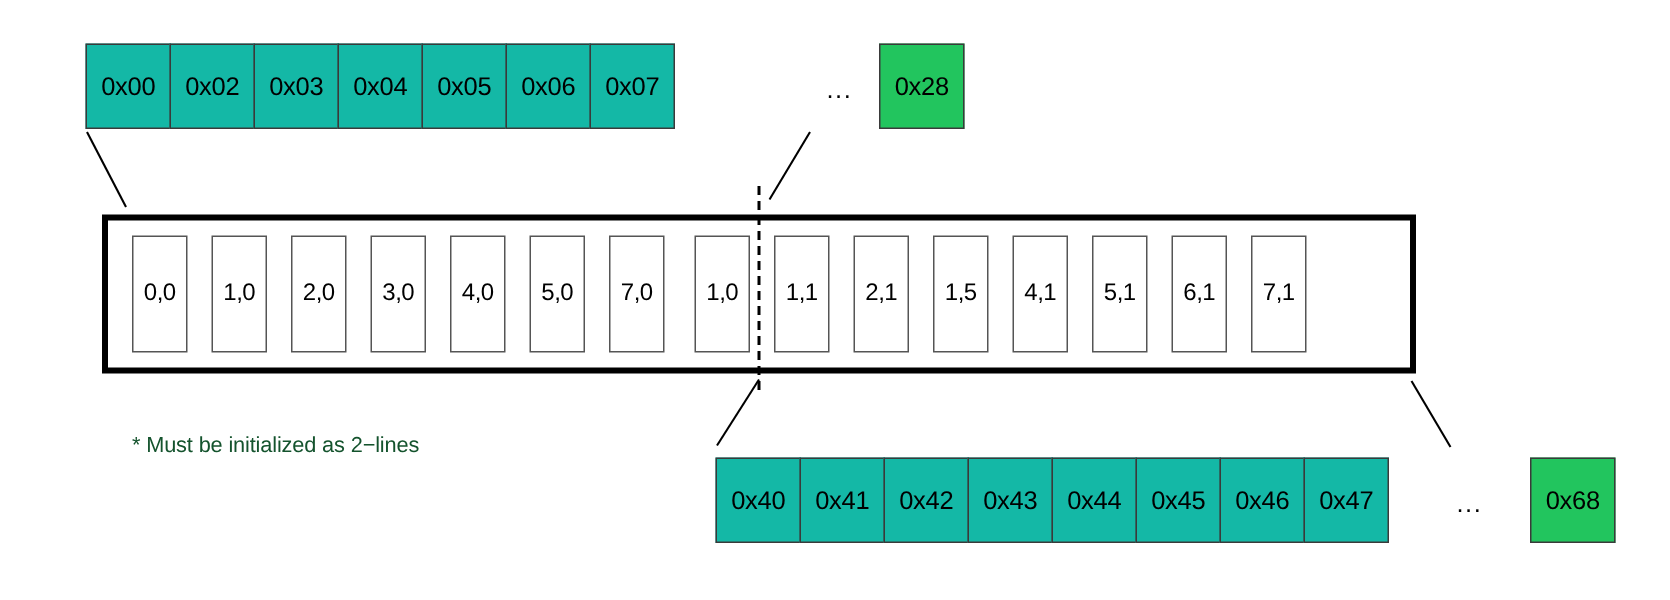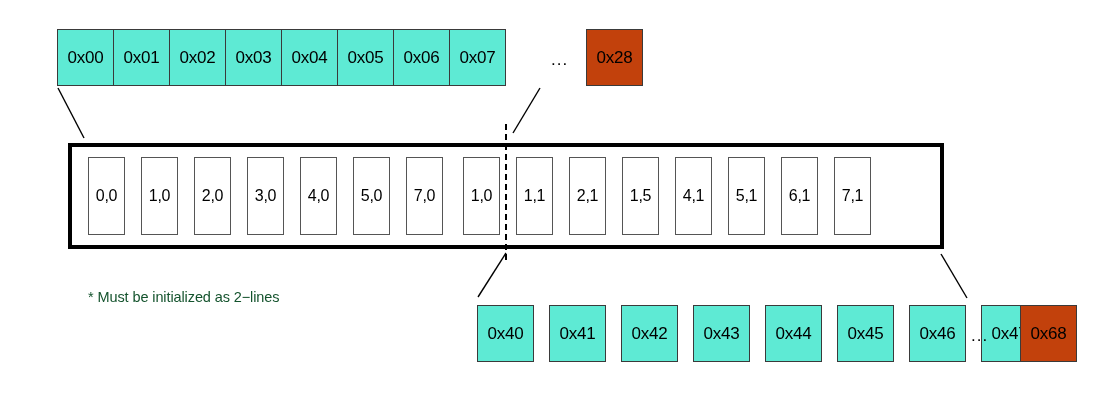--- a/index.html
+++ b/index.html
@@ -30,37 +30,37 @@
     width: 57px;
     height: 57px;
     box-sizing: border-box;
     border: 1px solid #3a3a3a;
     margin-left: -1px;
     display: flex;
     align-items: center;
     justify-content: center;
     font-size: 17px;
     letter-spacing: -0.2px;
-    background: #5eead4;
+    background: #14b8a6;
     color: #000;
   }
   .addr-cell:first-child { margin-left: 0; }
 
   .addr-single {
     position: absolute;
     width: 57px;
     height: 57px;
     box-sizing: border-box;
     border: 1px solid #3a3a3a;
     display: flex;
     align-items: center;
     justify-content: center;
     font-size: 17px;
     letter-spacing: -0.2px;
-    background: #c2410c;
+    background: #22c55e;
   }
   .ellipsis {
     position: absolute;
     font-size: 17px;
     line-height: 1;
     letter-spacing: 1px;
     color: #000;
   }
 
   
@@ -123,21 +123,20 @@
     color: #14532d;
   }
 </style>
 </head>
 <body>
 
 <div id="canvas">
 
   <div class="addr-row" id="top-addr-row" style="left:57px; top:29px;">
     <div class="addr-cell">0x00</div>
-    <div class="addr-cell">0x01</div>
     <div class="addr-cell">0x02</div>
     <div class="addr-cell">0x03</div>
     <div class="addr-cell">0x04</div>
     <div class="addr-cell">0x05</div>
     <div class="addr-cell">0x06</div>
     <div class="addr-cell">0x07</div>
   </div>
   <div class="ellipsis" style="left:551px; top:51px;">...</div>
   <div class="addr-single" style="left:586px; top:29px;">0x28</div>
 
@@ -172,21 +171,21 @@
 
   <svg class="leader" style="left:0; top:0; width:1113px; height:400px;">
     <line x1="506" y1="253" x2="478" y2="297"></line>
   </svg>
   <svg class="leader" style="left:0; top:0; width:1113px; height:400px;">
     <line x1="941" y1="254" x2="967" y2="298"></line>
   </svg>
 
   <div id="footnote">* Must be initialized as 2−lines</div>
 
-  <div class="addr-row" id="bottom-addr-row" style="left:477px; top:305px;gap:16px;">
+  <div class="addr-row" id="bottom-addr-row" style="left:477px; top:305px;">
     <div class="addr-cell">0x40</div>
     <div class="addr-cell">0x41</div>
     <div class="addr-cell">0x42</div>
     <div class="addr-cell">0x43</div>
     <div class="addr-cell">0x44</div>
     <div class="addr-cell">0x45</div>
     <div class="addr-cell">0x46</div>
     <div class="addr-cell">0x47</div>
   </div>
   <div class="ellipsis" style="left:971px; top:327px;">...</div>

